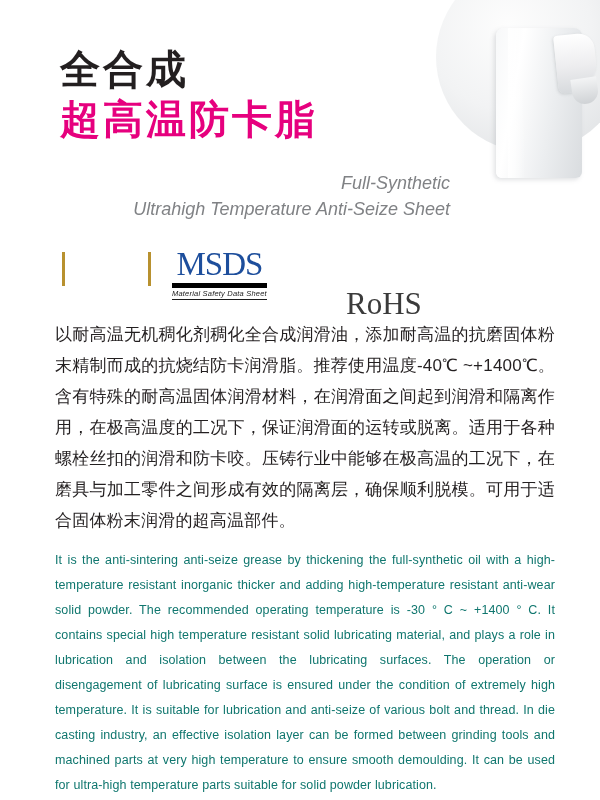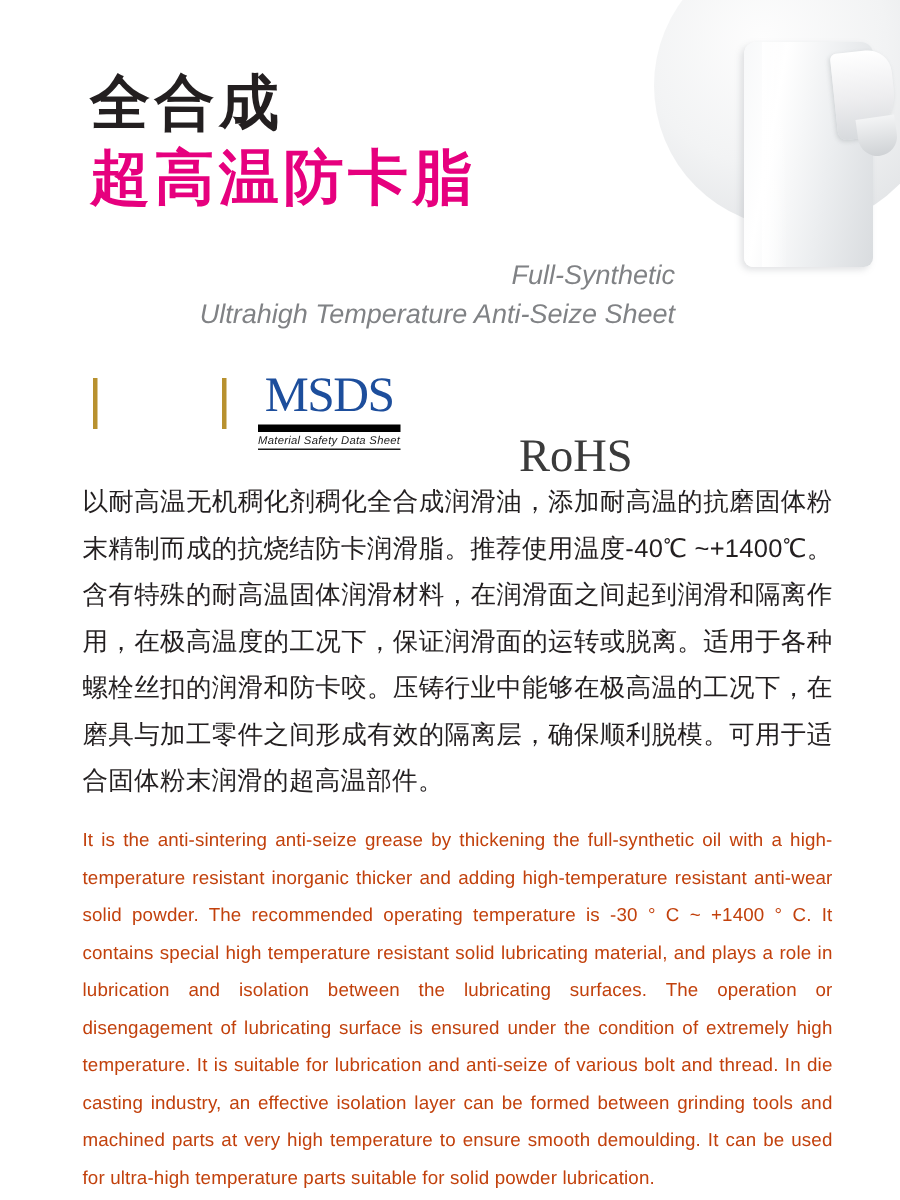--- a/index.html
+++ b/index.html
@@ -195,21 +195,21 @@
     text-align: justify;
     letter-spacing: 0.2px;
   }
   .body-en {
     position: absolute;
     left: 55px;
     top: 548px;
     width: 500px;
     font-size: 12.5px;
     line-height: 2.0;
-    color: #c2410c;
+    color: #0f766e;
     text-align: justify;
     letter-spacing: 0.1px;
   }
 </style>
 </head>
 <body>
 
 <div class="page">
 
   <div class="product-photo">

